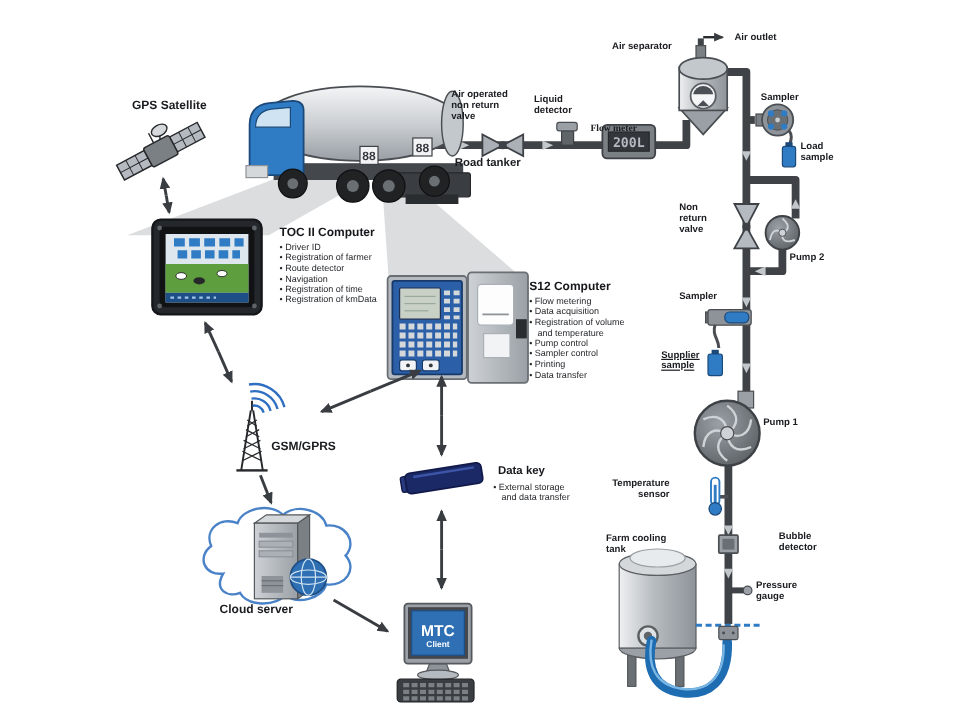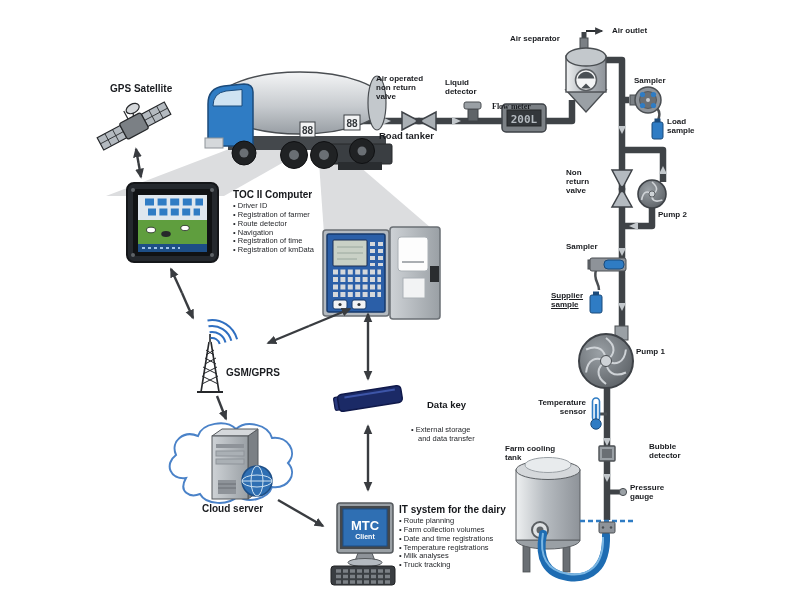--- a/index.html
+++ b/index.html
@@ -7,21 +7,21 @@
          font-family:"Liberation Sans",sans-serif;}
   svg{position:absolute;left:0;top:0;}
   .lbl{position:absolute;color:#1a1c20;font-weight:bold;white-space:pre-line;line-height:1.13;}
   .f8{font-size:8px;}
   .f95{font-size:9.5px;}
   .f10{font-size:10px;}
   .ctr{text-align:left;}
   .rgt{text-align:right;}
   .blk{position:absolute;color:#1a1c20;}
   .blk h4{margin:0;font-size:10px;font-weight:bold;color:#15171b;}
-  .blk h5{margin:16px;font-size:9.5px;font-weight:bold;color:#15171b;}
+  .blk h5{margin:4px;font-size:9.5px;font-weight:bold;color:#15171b;}
   .blk ul{margin:2px 0 0 0;padding:0;list-style:none;font-size:7.5px;line-height:1.18;color:#26282c;font-weight:normal;}
   .blk li{padding-left:7px;text-indent:-7px;}
   .blk li::before{content:"• ";}
 </style>
 </head>
 <body>
 
 <div class="stage">
 
 <svg width="800" height="600" viewBox="0 0 800 600">
@@ -358,63 +358,64 @@
   <ul>
     <li>Driver ID</li>
     <li>Registration of farmer</li>
     <li>Route detector</li>
     <li>Navigation</li>
     <li>Registration of time</li>
     <li>Registration of kmData</li>
   </ul>
 </div>
 
+<div class="blk" style="left:441px;top:234px;width:92px;">
+  <h4>S12 Computer</h4>
+  <ul>
+    <li>Flow metering</li>
+    <li>Data acquisition</li>
+    <li>Registration of volume and temperature</li>
+    <li>Pump control</li>
+    <li>Sampler control</li>
+    <li>Printing</li>
+    <li>Data transfer</li>
+  </ul>
+</div>
 
 <div class="blk" style="left:411px;top:383px;width:72px;">
   <h5>Data key</h5>
   <ul>
     <li>External storage and data transfer</li>
   </ul>
 </div>
 
-<div class="blk" style="left:399px;top:504px;width:130px;">
-  <h4>IT system for the dairy</h4>
-  <ul>
-    <li>Route planning</li>
-    <li>Farm collection volumes</li>
-    <li>Date and time registrations</li>
-    <li>Temperature registrations</li>
-    <li>Milk analyses</li>
-    <li>Truck tracking</li>
-  </ul>
-</div>
 
 <div class="lbl f10" style="left:226px;top:367px;">GSM/GPRS</div>
-<div class="lbl f10" style="left:183px;top:503px;margin-left:19px;">Cloud server</div>
+<div class="lbl f10" style="left:183px;top:503px;">Cloud server</div>
 
 <div class="lbl f8 ctr" style="left:376px;top:74px;width:82px;">Air operated
 non return
 valve</div>
 <div class="lbl f8 ctr" style="left:445px;top:78px;width:56px;">Liquid
 detector</div>
 <div class="lbl f8 ctr" style="left:492px;top:102px;width:62px;font-family:Liberation Serif, serif;">Flow meter</div>
 <div class="lbl f8 ctr" style="left:510px;top:34px;width:82px;">Air separator</div>
 <div class="lbl f8" style="left:612px;top:26px;">Air outlet</div>
 <div class="lbl f8 ctr" style="left:634px;top:76px;width:58px;">Sampler</div>
 <div class="lbl f8" style="left:667px;top:117px;">Load
 sample</div>
 <div class="lbl f8 ctr" style="left:566px;top:168px;width:42px;">Non
 return
 valve</div>
 <div class="lbl f8" style="left:658px;top:210px;">Pump 2</div>
 <div class="lbl f8 ctr" style="left:566px;top:242px;width:56px;">Sampler</div>
 <div class="lbl f8" style="left:551px;top:291px;text-decoration:underline;">Supplier
 sample</div>
 <div class="lbl f8" style="left:636px;top:347px;">Pump 1</div>
-<div class="lbl f8 rgt" style="left:504px;top:398px;width:82px;">Temperature
+<div class="lbl f8 rgt" style="left:476px;top:398px;width:82px;">Temperature
 sensor</div>
 <div class="lbl f8" style="left:620px;top:442px;margin-left:29px;">Bubble
 detector</div>
 <div class="lbl f8" style="left:630px;top:483px;">Pressure
 gauge</div>
 <div class="lbl f8 ctr" style="left:505px;top:444px;width:84px;">Farm cooling
 tank</div>
 
 </div>
 

